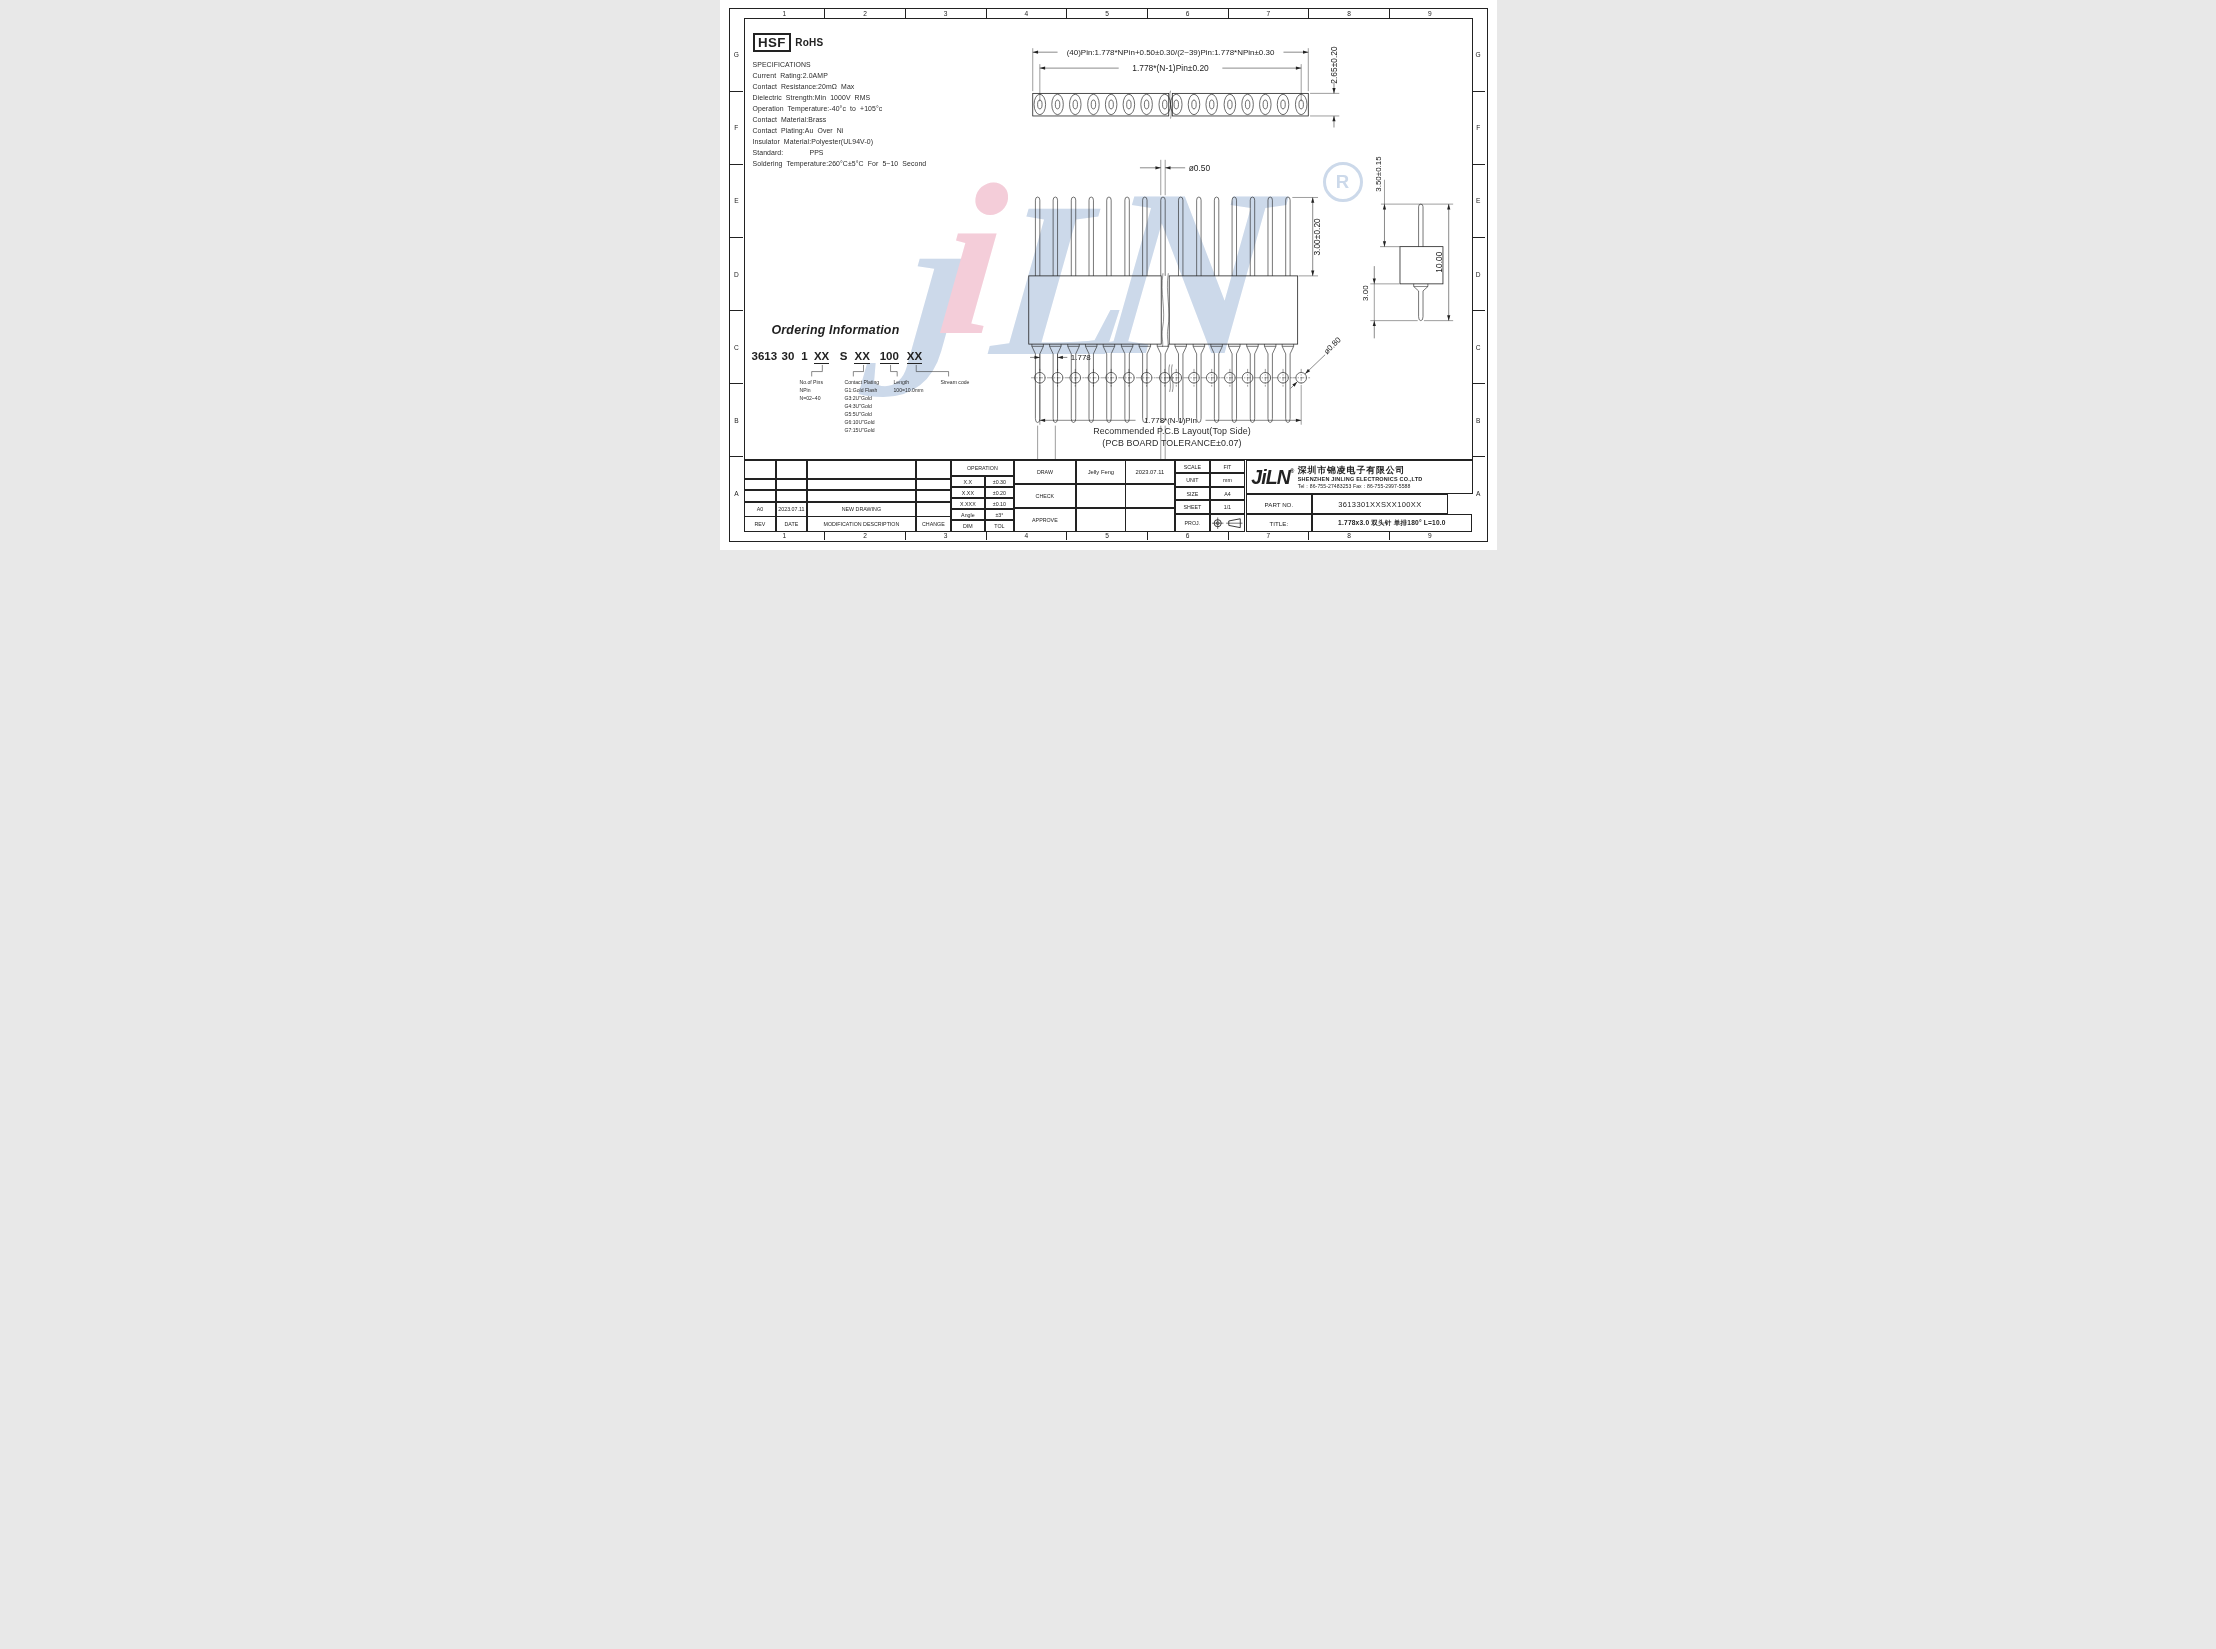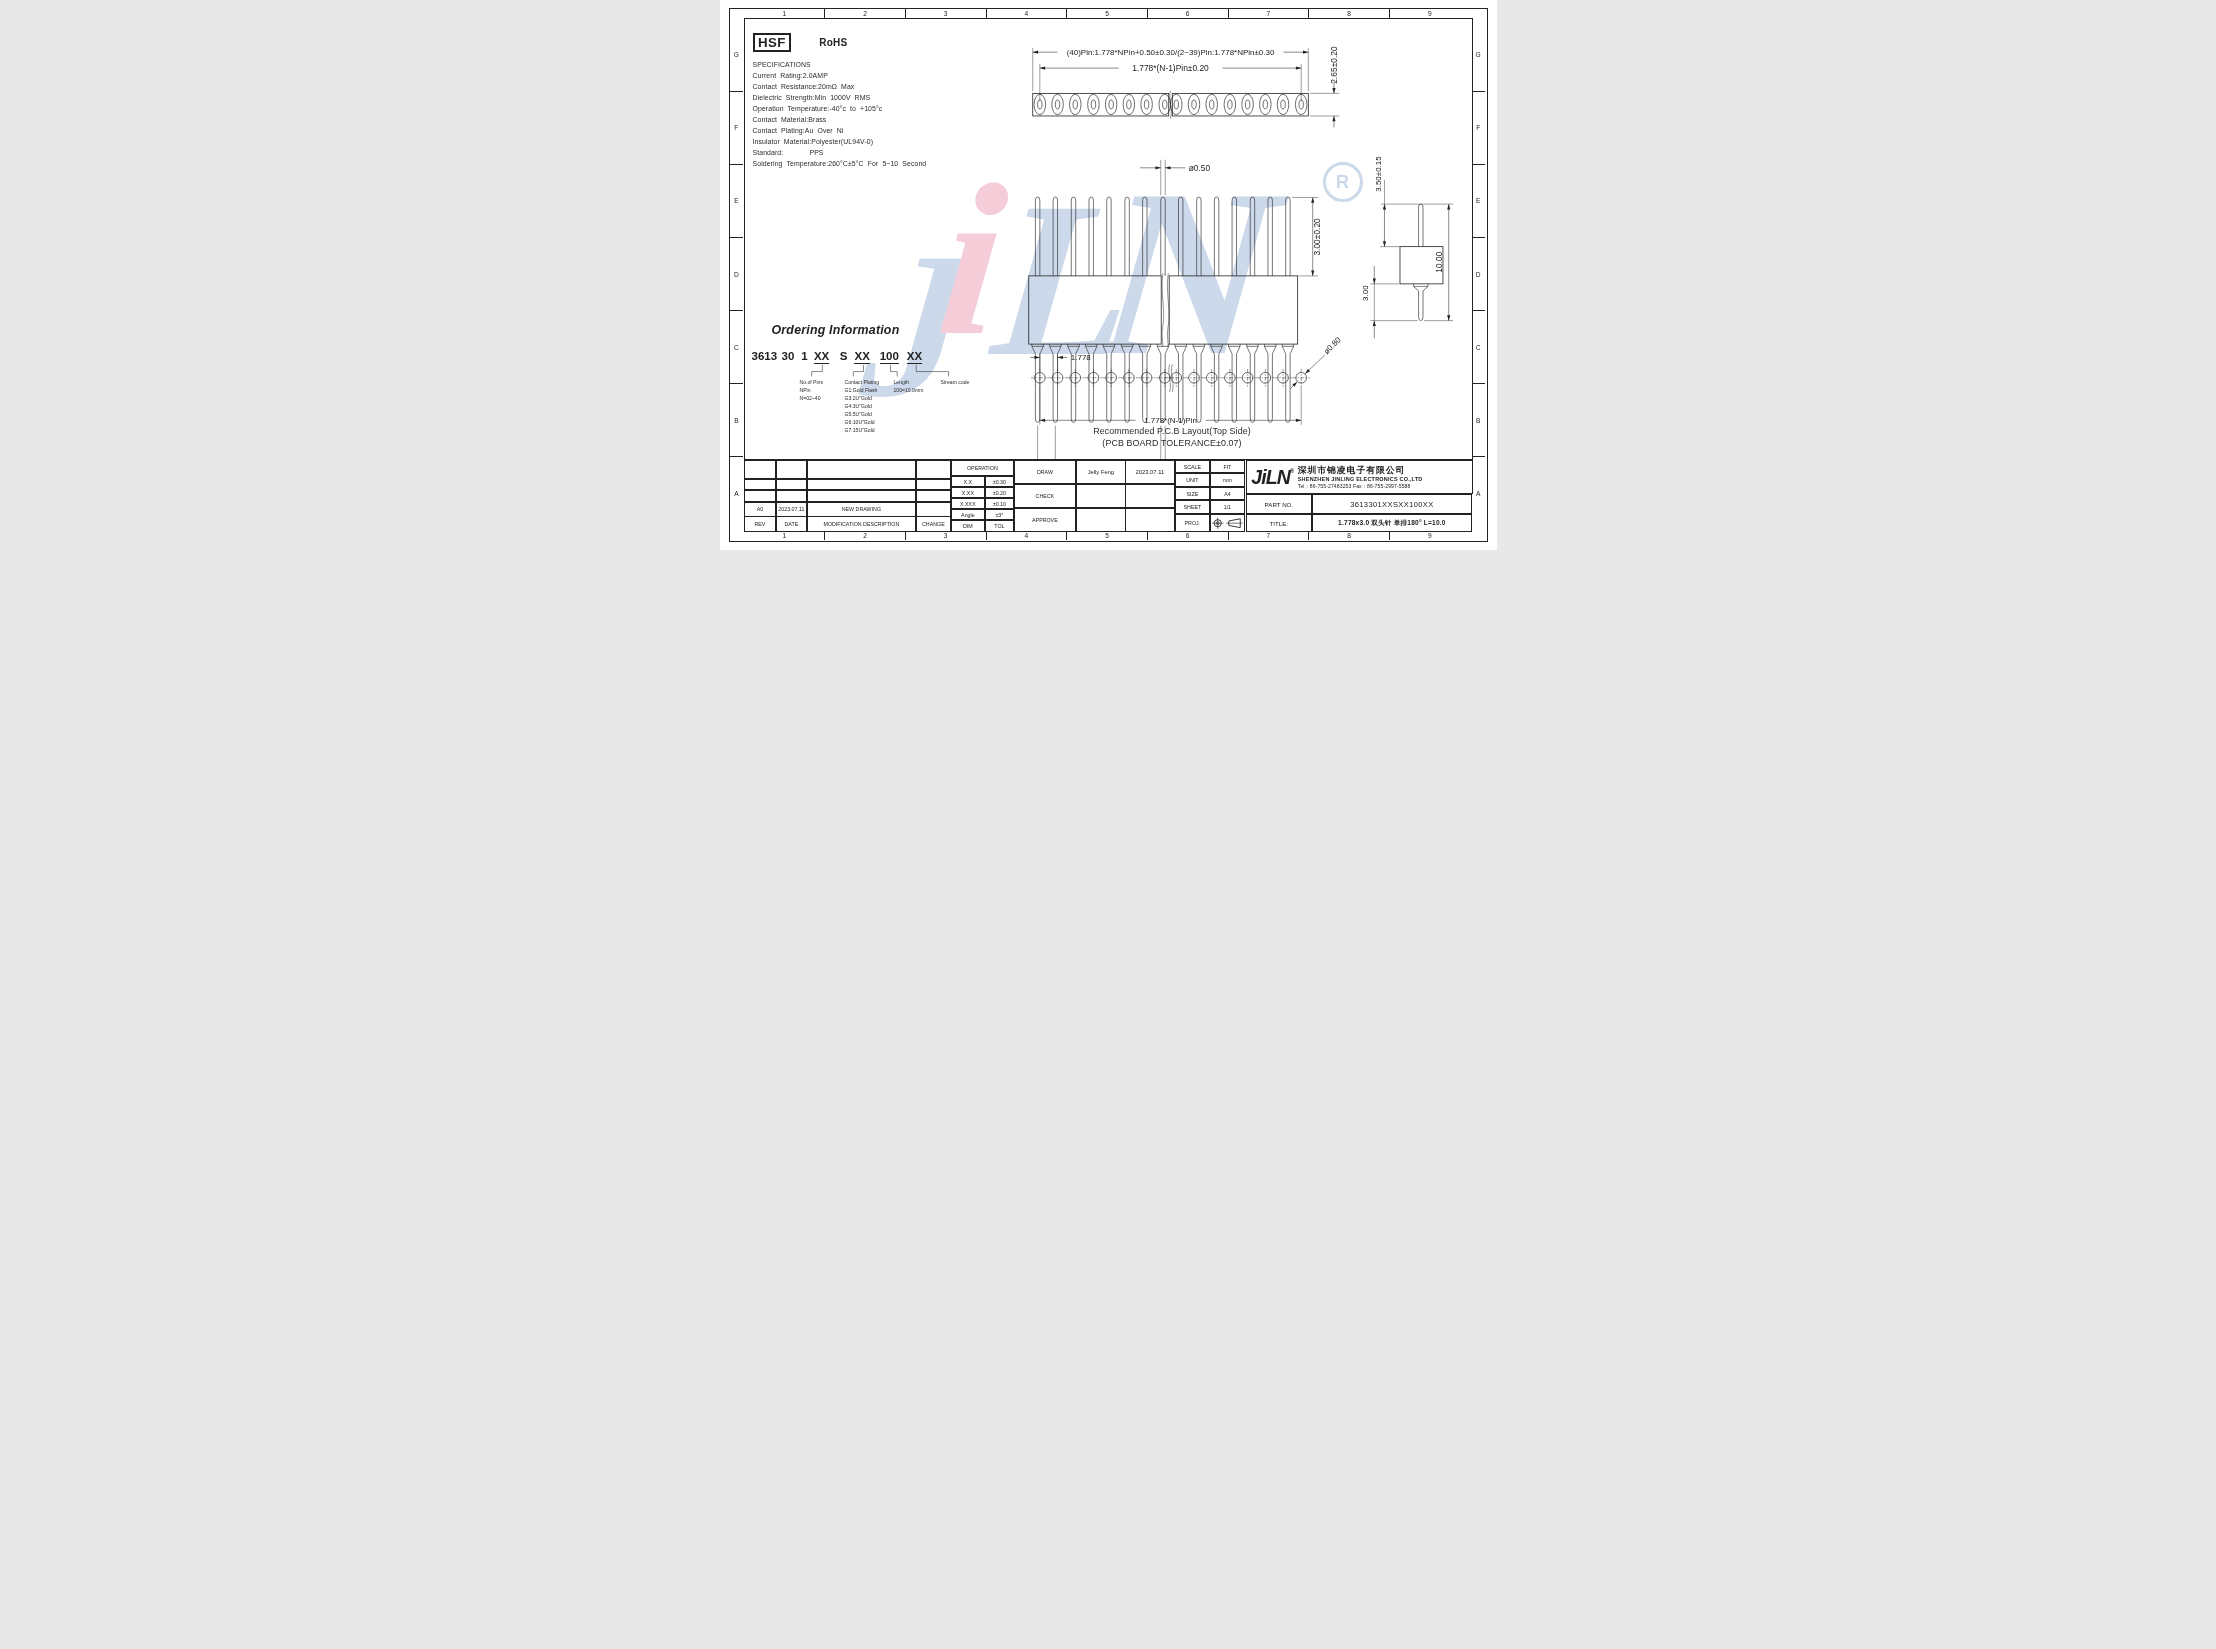--- a/index.html
+++ b/index.html
@@ -18,21 +18,21 @@
   .zone-strip{position:absolute;display:flex;}
   .zone-strip.h{flex-direction:row;}
   .zone-strip.v{flex-direction:column;}
   .zone-cell{flex:1;display:flex;align-items:center;justify-content:center;
              font-size:6.6px;color:#222;}
   .zone-strip.h .zone-cell{border-right:0.5px solid #222;}
   .zone-strip.h .zone-cell:last-child{border-right:none;}
   .zone-strip.v .zone-cell{border-bottom:0.5px solid #222;}
   .zone-strip.v .zone-cell:last-child{border-bottom:none;}
   
-  .hsf-wrap{position:absolute;left:33px;top:33px;display:flex;align-items:center;gap:24px;}
+  .hsf-wrap{position:absolute;left:33px;top:33px;display:flex;align-items:center;}
   .hsf-box{border:2.2px solid #222;font-weight:700;font-size:13.3px;padding:0 3.5px;letter-spacing:0.4px;}
   .rohs{font-weight:700;font-size:10px;margin-left:4px;letter-spacing:0.2px;}
   
   .specs{position:absolute;left:33px;top:59px;}
   .spec-line{white-space:pre;font-size:6.9px;line-height:11px;letter-spacing:0.1px;color:#2a2a2a;}
   
   .ord-title{position:absolute;left:52px;top:323px;font-size:12.4px;font-weight:700;font-style:italic;letter-spacing:0.2px;}
   .ord-code{position:absolute;left:32px;top:350px;display:flex;align-items:baseline;font-weight:700;font-size:11.5px;}
   .ord-code span{display:inline-block;}
   .seg-u{border-bottom:1.3px solid #222;padding-bottom:1px;text-align:center;}
@@ -425,19 +425,19 @@
       <div class="tc logo-cell" style="left:502px;top:0;width:227px;height:34px;">
         <span class="jiln-logo">JiLN</span>
         <span class="jiln-reg">®</span>
         <span class="comp-stack">
           <span class="comp-cn">深圳市锦凌电子有限公司</span>
           <span class="comp-en">SHENZHEN JINLING ELECTRONICS CO.,LTD</span>
           <span class="comp-tel">Tel：86-755-27483253  Fax：86-755-2997-5588</span>
         </span>
       </div>
       <div class="tc" style="left:502px;top:34px;width:66px;height:20.4px;font-size:6.2px;">PART NO.</div>
-      <div class="tc pn-val" style="left:568px;top:34px;width:160px;height:20.4px;">3613301XXSXX100XX</div>
+      <div class="tc pn-val" style="left:568px;top:34px;width:136px;height:20.4px;">3613301XXSXX100XX</div>
       <div class="tc" style="left:502px;top:54px;width:66px;height:18px;font-size:6.2px;">TITLE:</div>
       <div class="tc ti-val" style="left:568px;top:54px;width:160px;height:18px;">1.778x3.0 双头针 单排180°  L=10.0</div>
     </div>
   </div>
 </div>
 
 
 </body></html>

